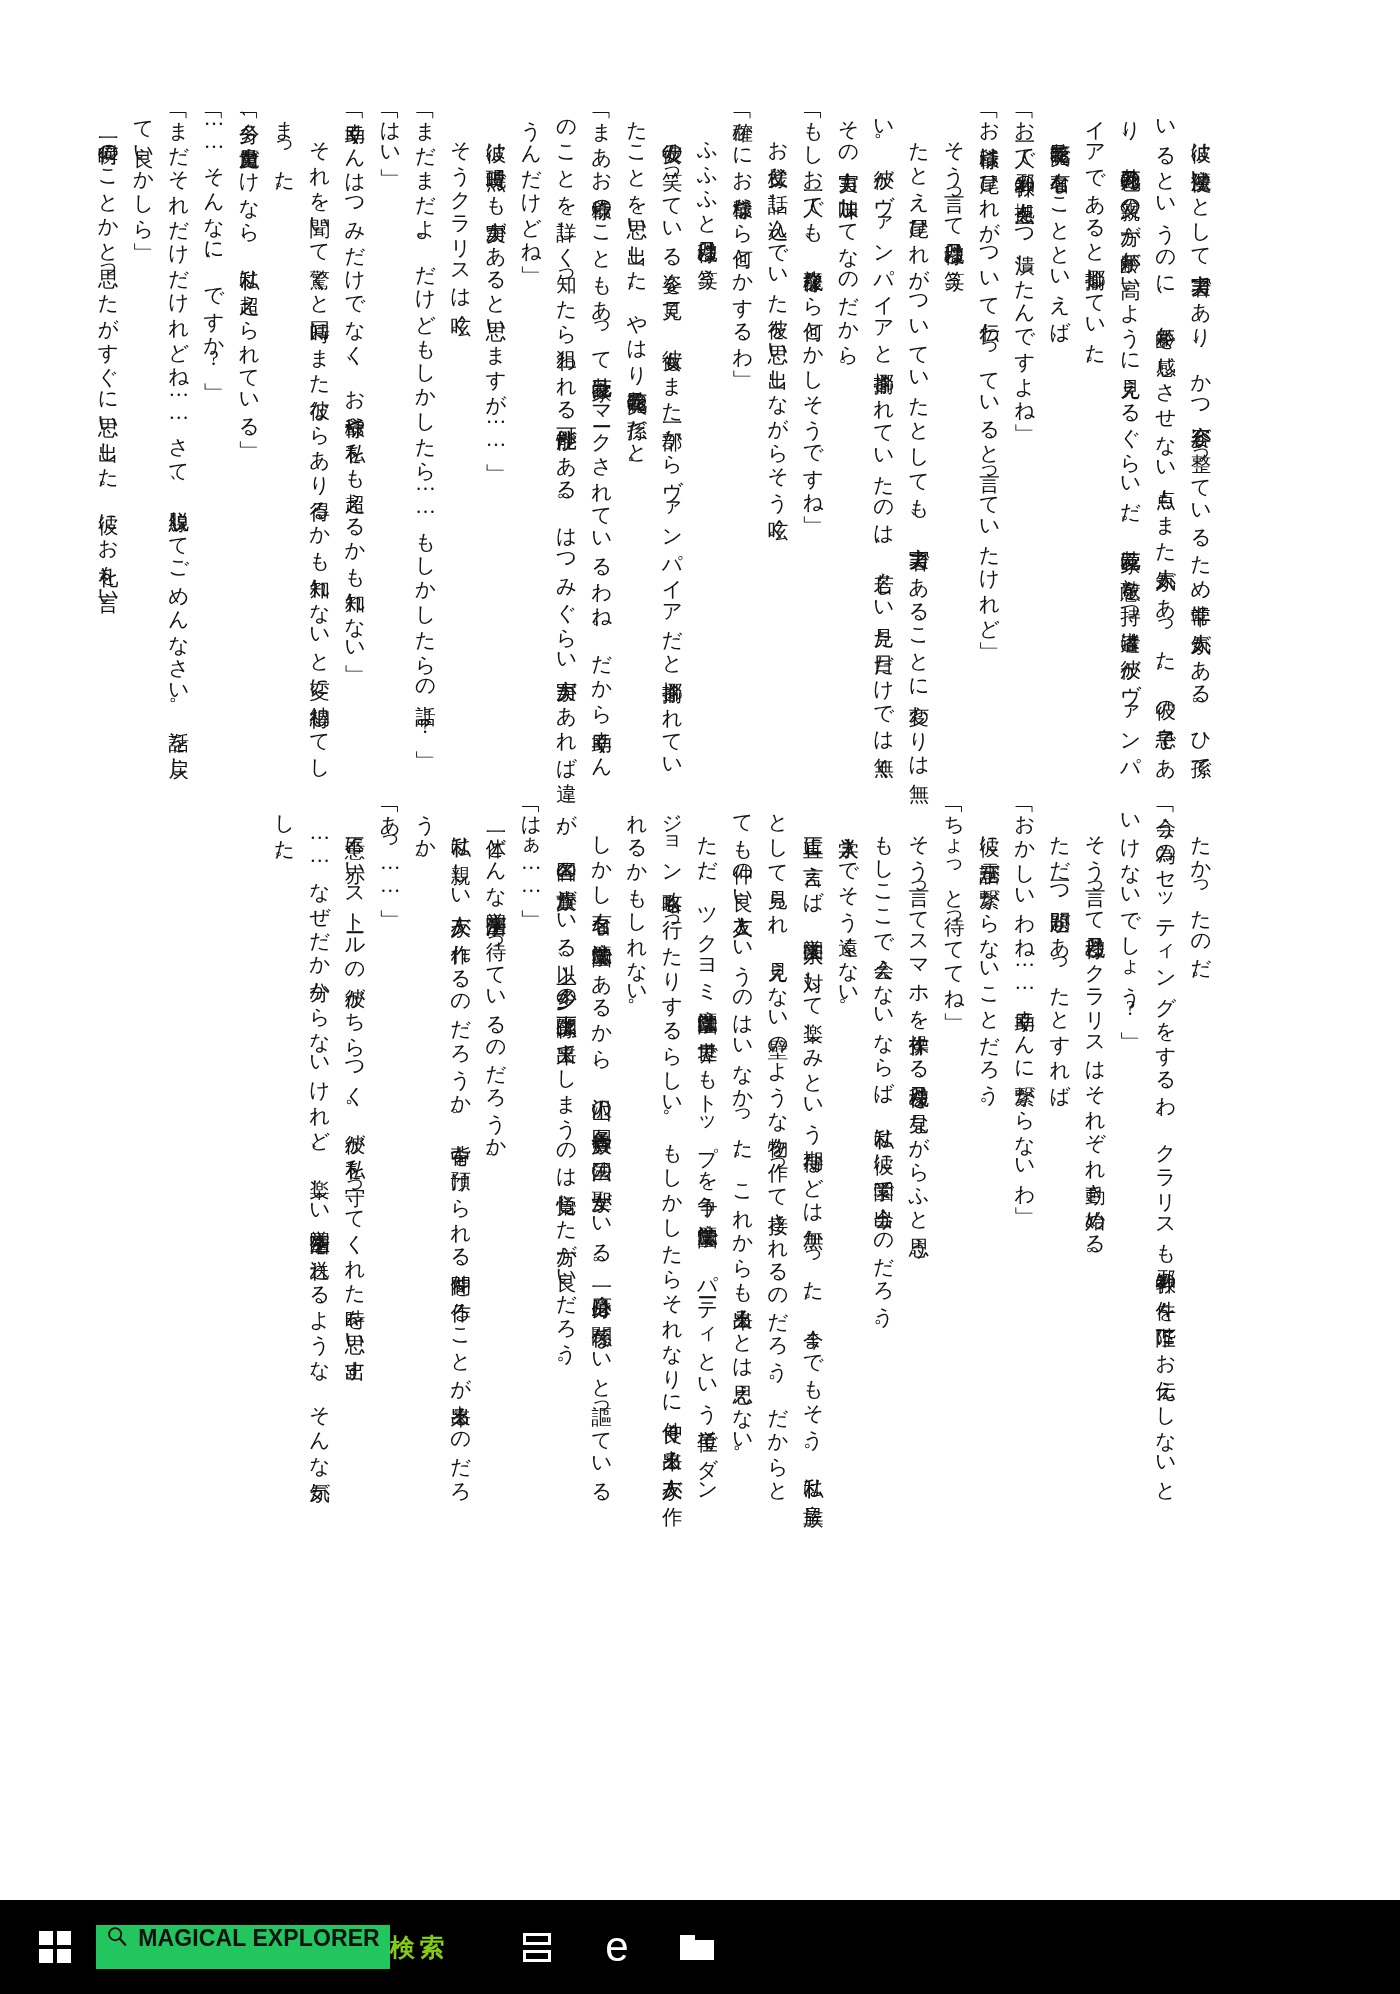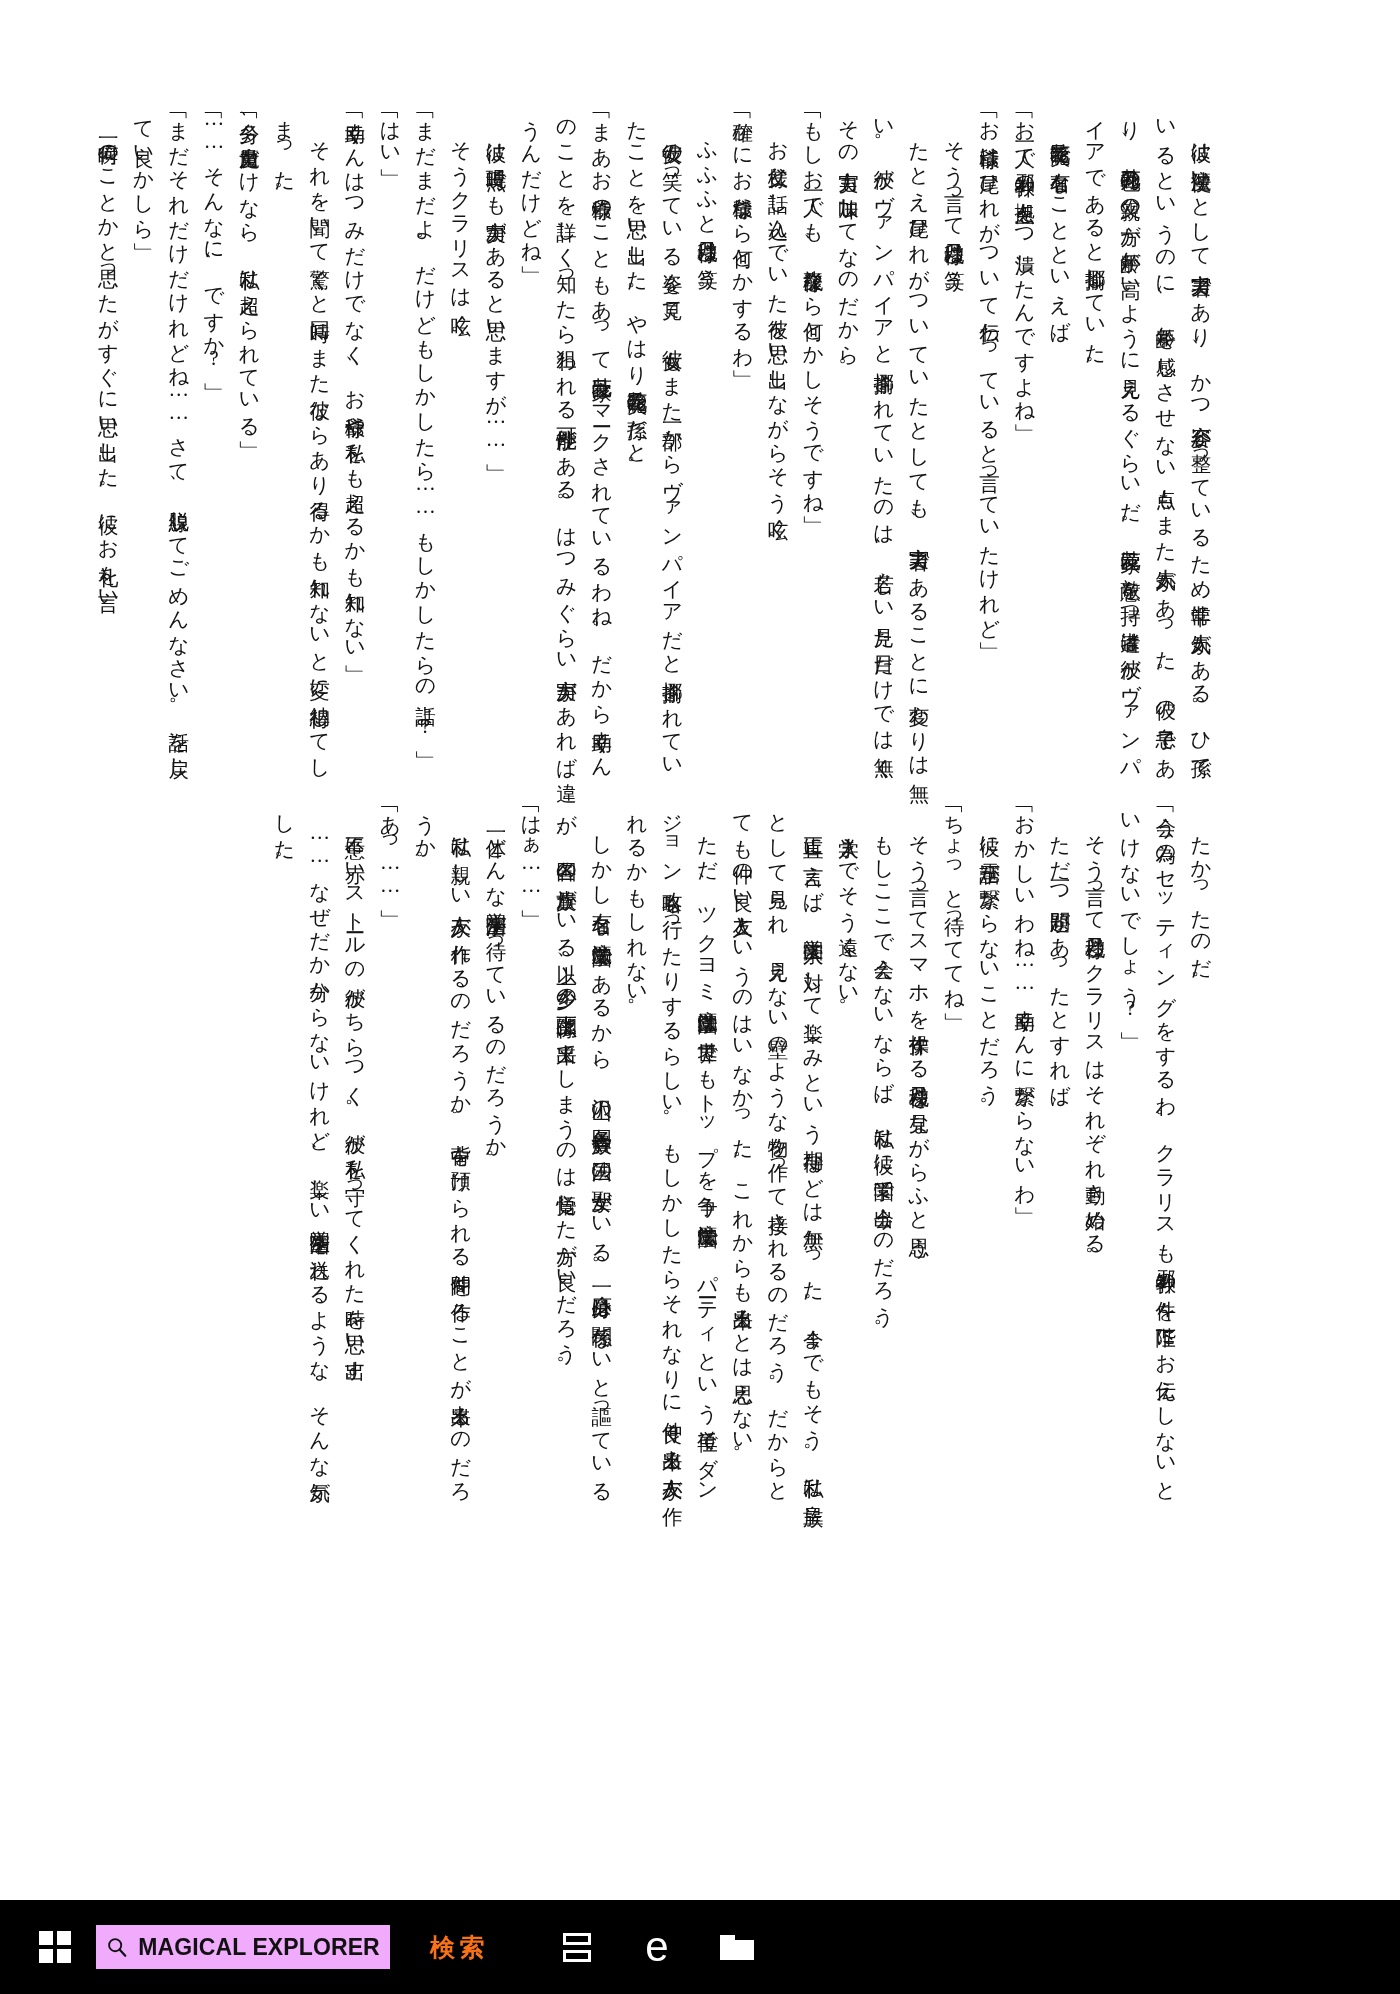--- a/index.html
+++ b/index.html
@@ -104,23 +104,23 @@
     display: block;
     background: #ffffff;
     width: 14px;
     height: 14px;
   }
 
   
   #search-box {
     width: 294px;
     height: 44px;
-    background: #f0abfc;
+    background: #22c55e;
     display: flex;
-    align-items: center;
+    align-items: flex-start;
     padding: 0 10px;
     gap: 10px;
     cursor: text;
     border: 0;
   }
   #search-icon {
     flex: 0 0 auto;
     width: 22px;
     height: 22px;
     display: block;
@@ -133,23 +133,22 @@
     color: #111111;
     white-space: nowrap;
     overflow: hidden;
   }
 
   
   #search-label {
     font-family: "Liberation Sans", "DejaVu Sans", sans-serif;
     font-size: 25px;
     font-weight: 700;
-    color: #f97316;
+    color: #84cc16;
     letter-spacing: 0.18em;
-    margin-left: 40px;
     white-space: nowrap;
   }
 
   
   #taskview-button {
     margin-left: 66px;
     width: 44px;
     cursor: pointer;
   }
   .taskview-glyph {

